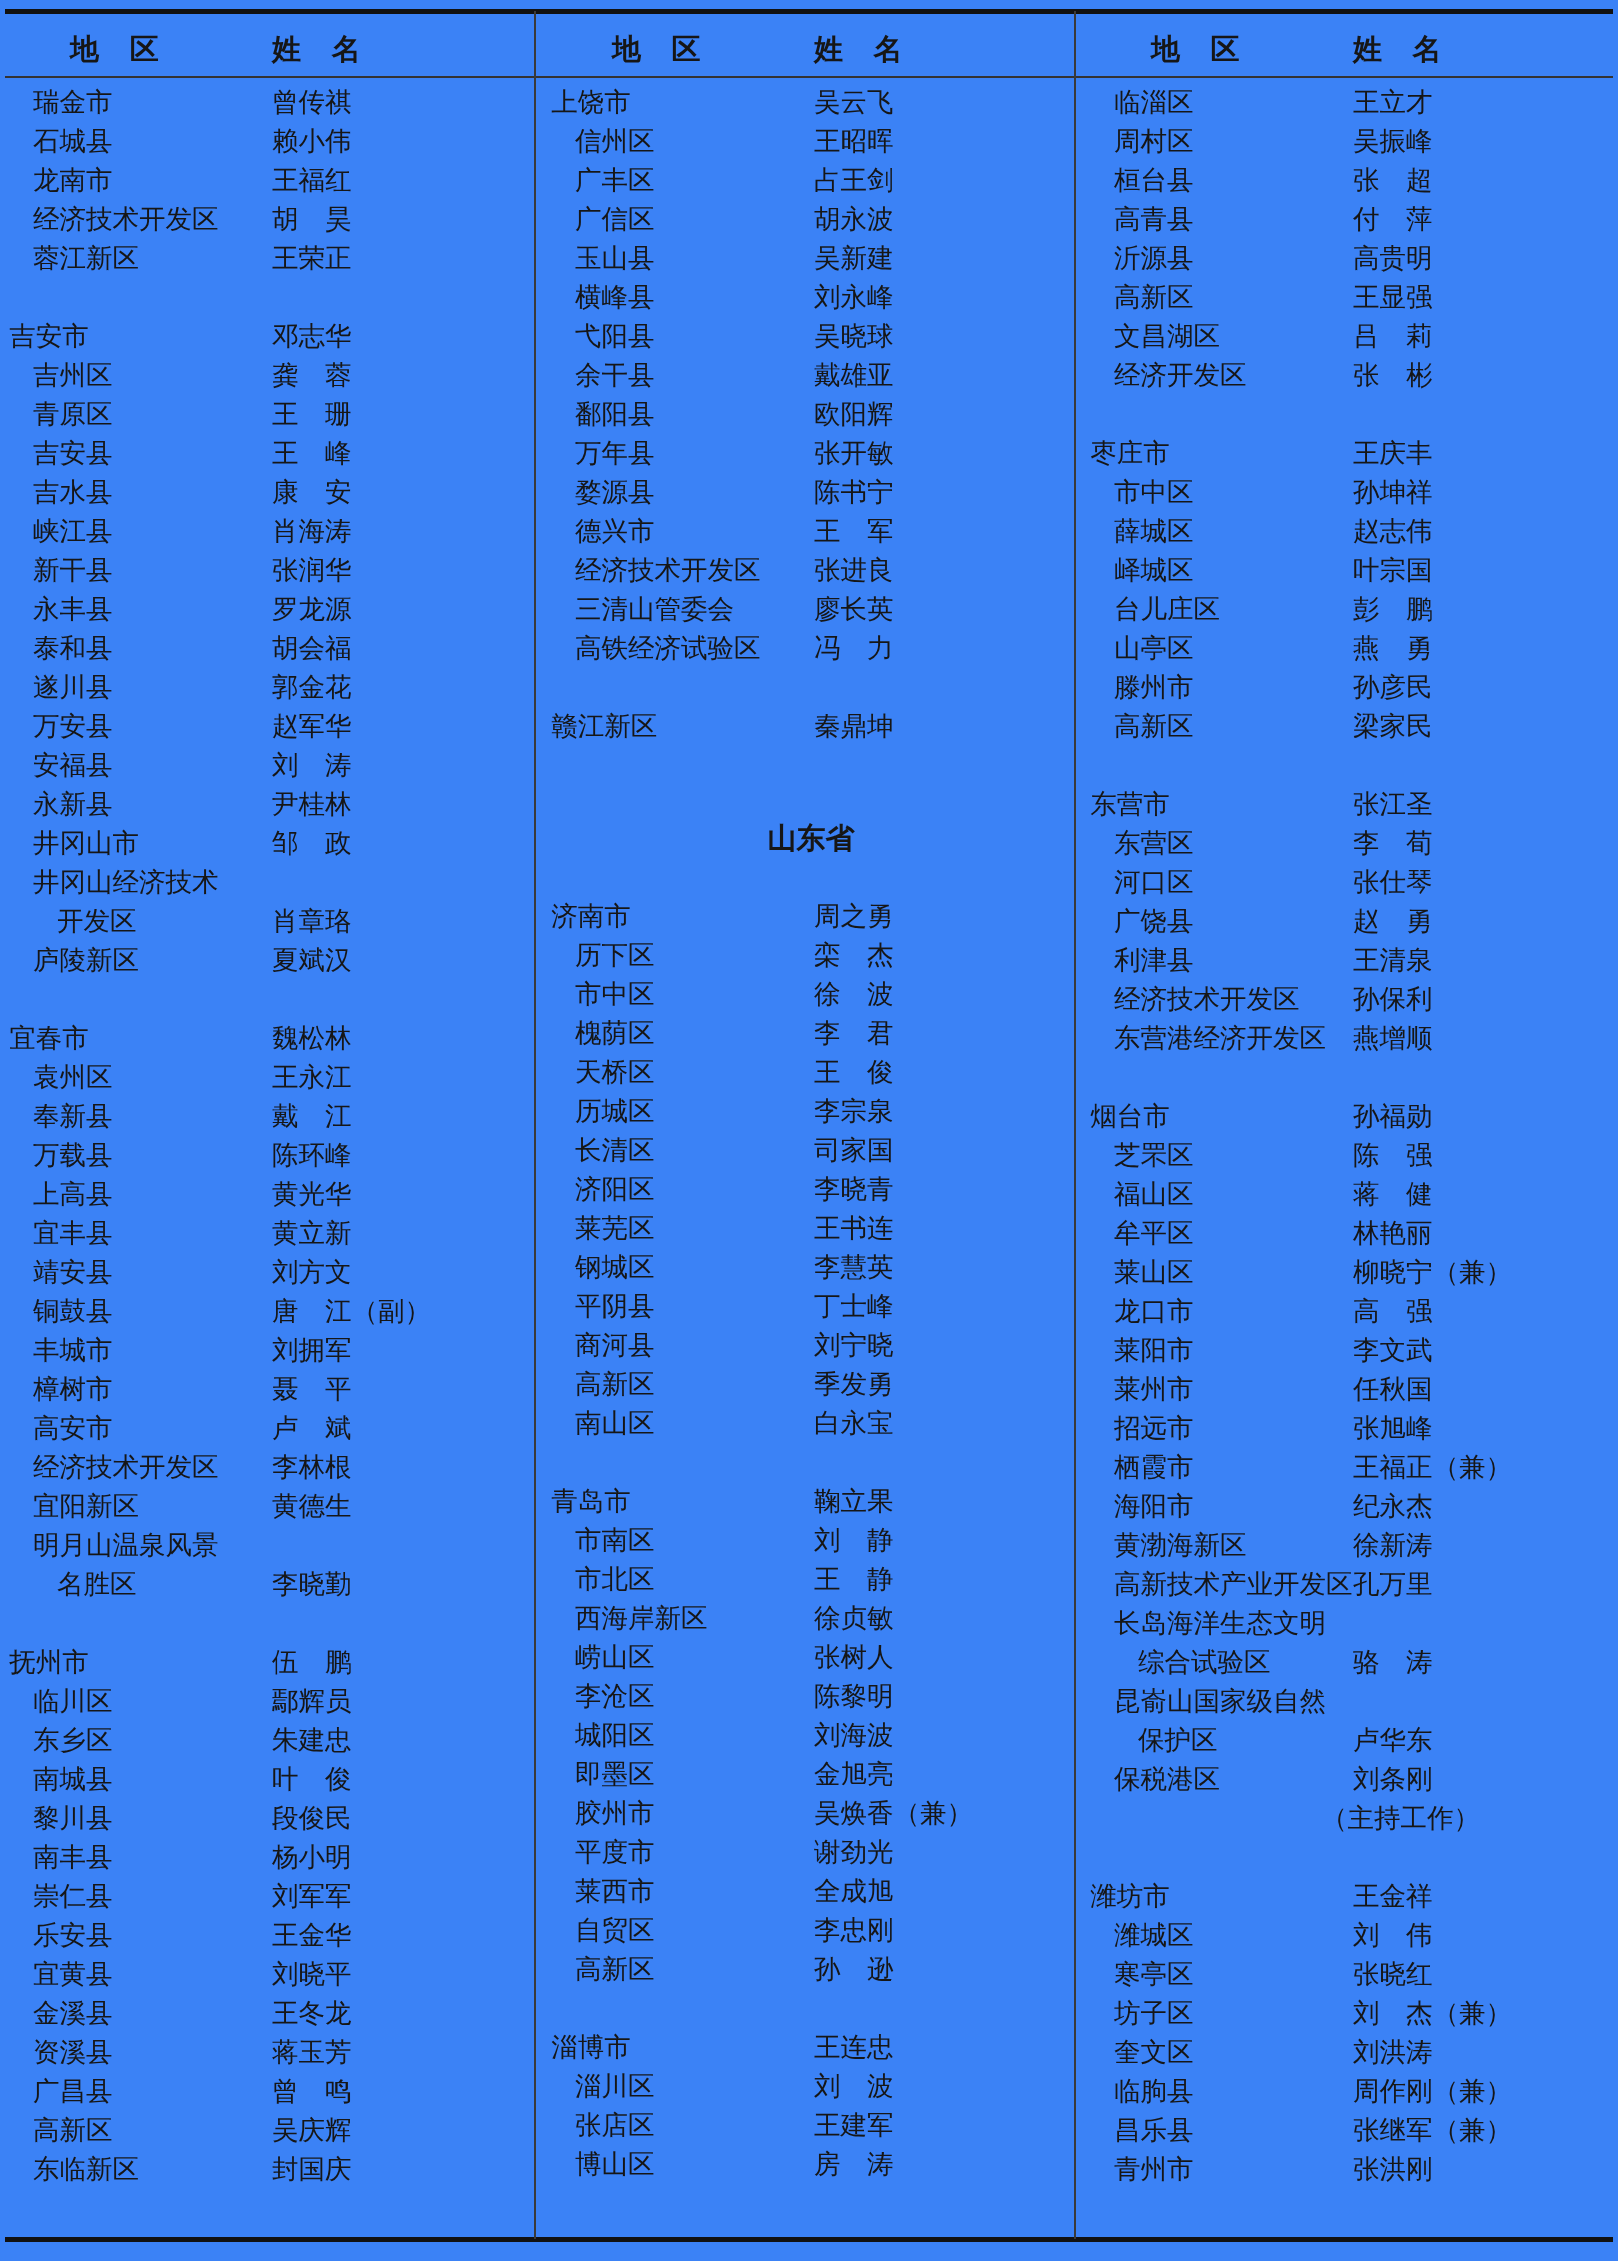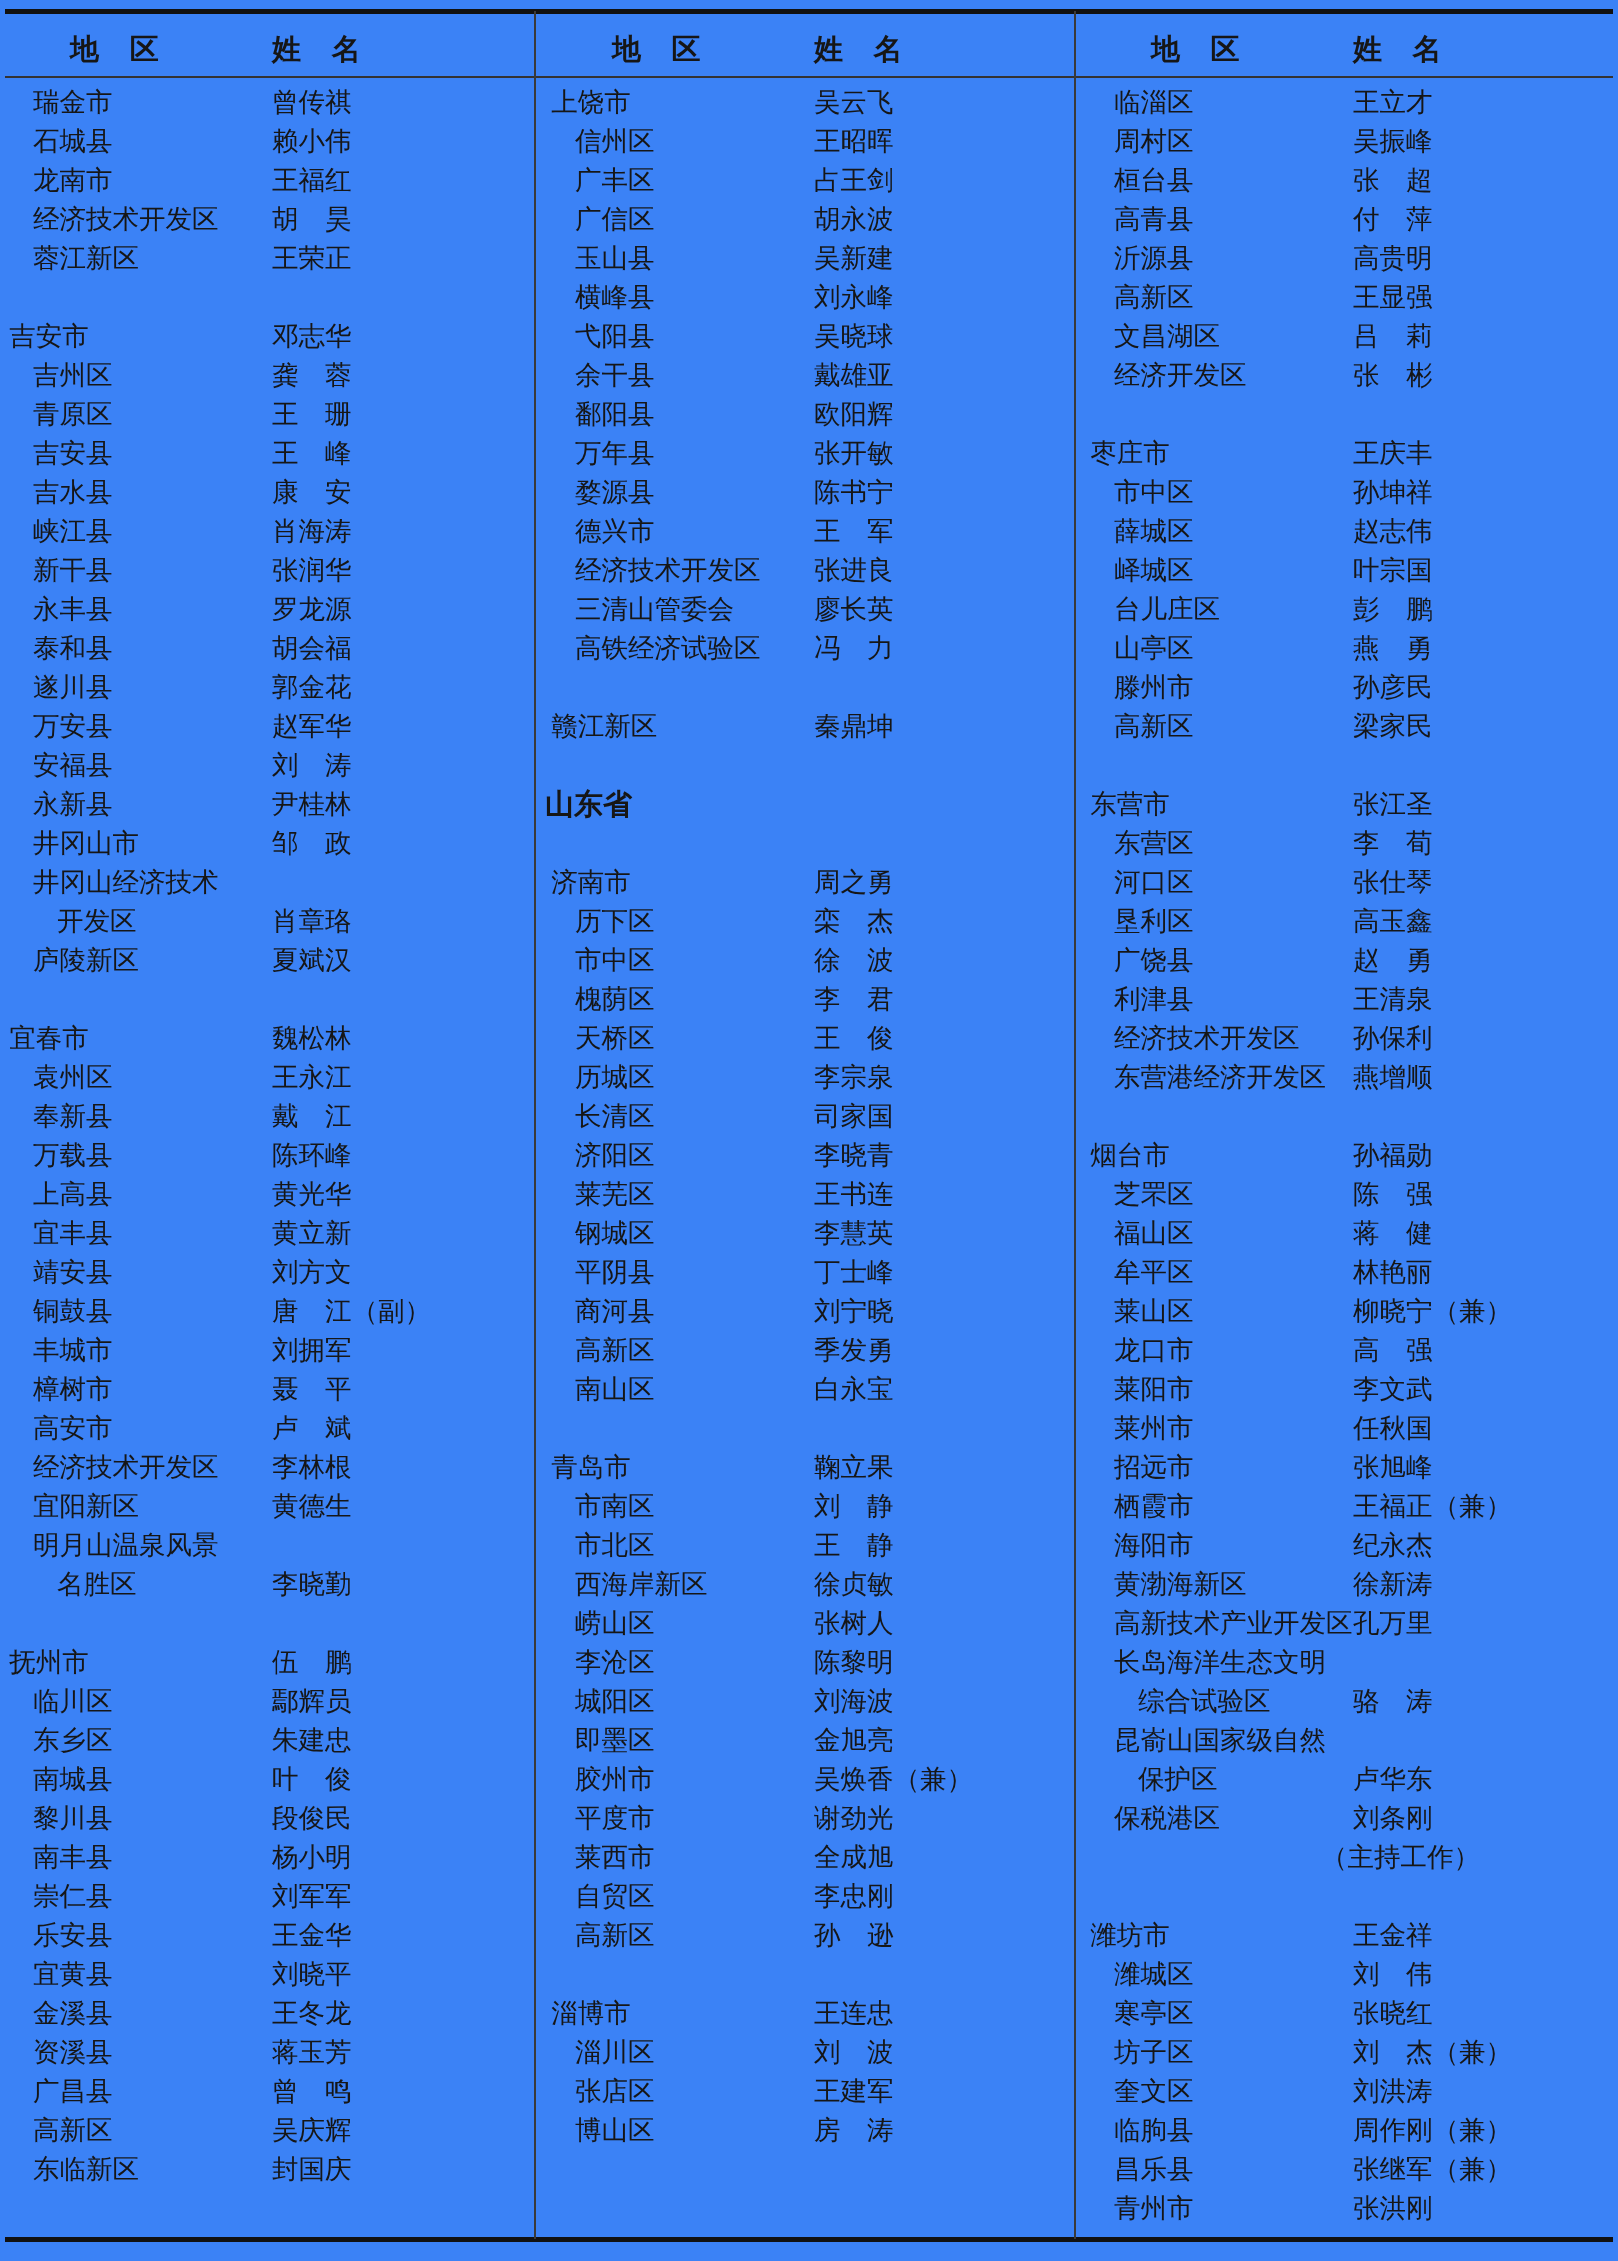--- a/index.html
+++ b/index.html
@@ -34,23 +34,24 @@
 
   .rows { position:relative; }
   .row {
     position:relative;
     height:39px; line-height:39px;
     font-size:26.5px;
     white-space:nowrap;
   }
   .row.blank { height:39px; }
   .row.section {
-    text-align:left;
+    text-align:center;
     font-weight:bold;
     font-size:29px;
+    margin-top:34px;
   }
   .region { display:inline-block; }
   .region.ind0 { padding-left:6.2px; }
   .region.ind1 { padding-left:30px; }
   .region.ind2 { padding-left:54px; }
   .name { position:absolute; left:269px; top:0; }
   .name.cont { left:237px;text-align:right; }
 </style>
 </head>
 <body>
@@ -207,21 +208,20 @@
         <div class="row"><span class="region ind1">薛城区</span><span class="name">赵志伟</span></div>
         <div class="row"><span class="region ind1">峄城区</span><span class="name">叶宗国</span></div>
         <div class="row"><span class="region ind1">台儿庄区</span><span class="name">彭　鹏</span></div>
         <div class="row"><span class="region ind1">山亭区</span><span class="name">燕　勇</span></div>
         <div class="row"><span class="region ind1">滕州市</span><span class="name">孙彦民</span></div>
         <div class="row"><span class="region ind1">高新区</span><span class="name">梁家民</span></div>
         <div class="row blank"></div>
         <div class="row"><span class="region ind0">东营市</span><span class="name">张江圣</span></div>
         <div class="row"><span class="region ind1">东营区</span><span class="name">李　荀</span></div>
         <div class="row"><span class="region ind1">河口区</span><span class="name">张仕琴</span></div>
-        <div class="row"><span class="region ind1">垦利区</span><span class="name">高玉鑫</span></div>
         <div class="row"><span class="region ind1">广饶县</span><span class="name">赵　勇</span></div>
         <div class="row"><span class="region ind1">利津县</span><span class="name">王清泉</span></div>
         <div class="row"><span class="region ind1">经济技术开发区</span><span class="name">孙保利</span></div>
         <div class="row"><span class="region ind1">东营港经济开发区</span><span class="name">燕增顺</span></div>
         <div class="row blank"></div>
         <div class="row"><span class="region ind0">烟台市</span><span class="name">孙福勋</span></div>
         <div class="row"><span class="region ind1">芝罘区</span><span class="name">陈　强</span></div>
         <div class="row"><span class="region ind1">福山区</span><span class="name">蒋　健</span></div>
         <div class="row"><span class="region ind1">牟平区</span><span class="name">林艳丽</span></div>
         <div class="row"><span class="region ind1">莱山区</span><span class="name">柳晓宁（兼）</span></div>

